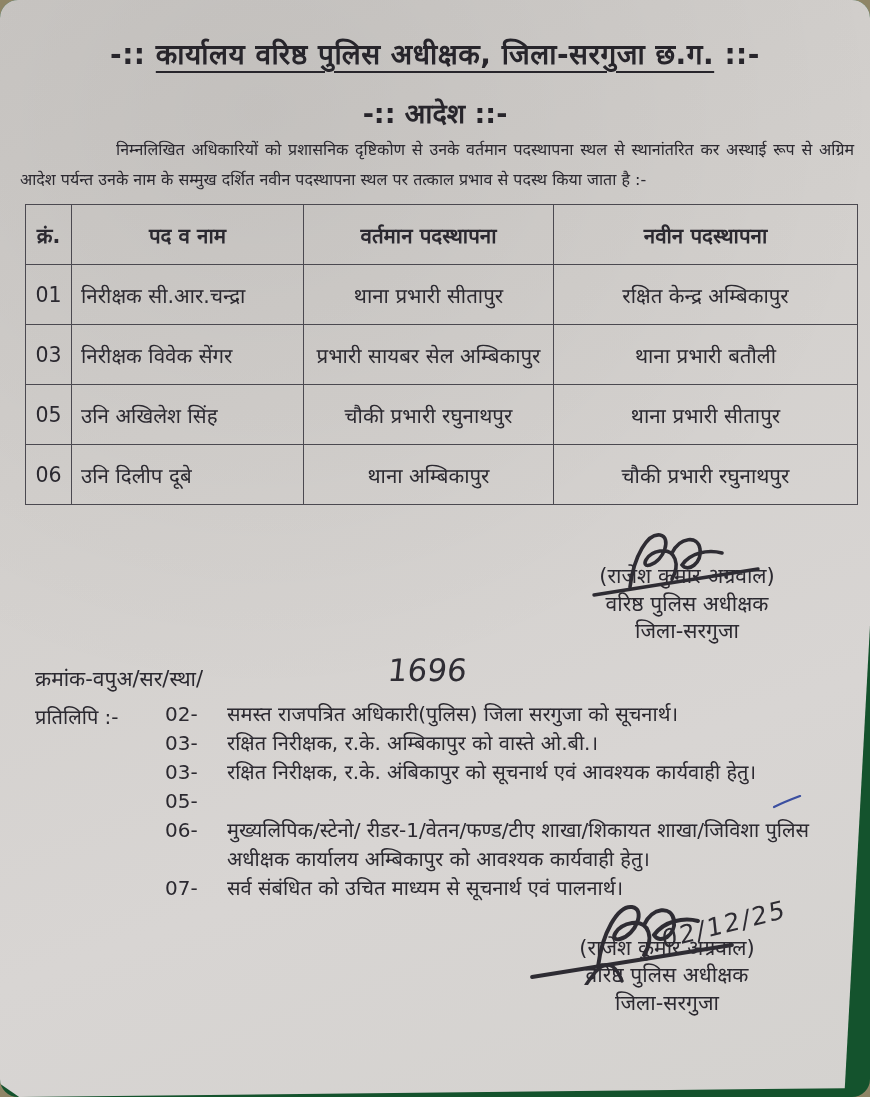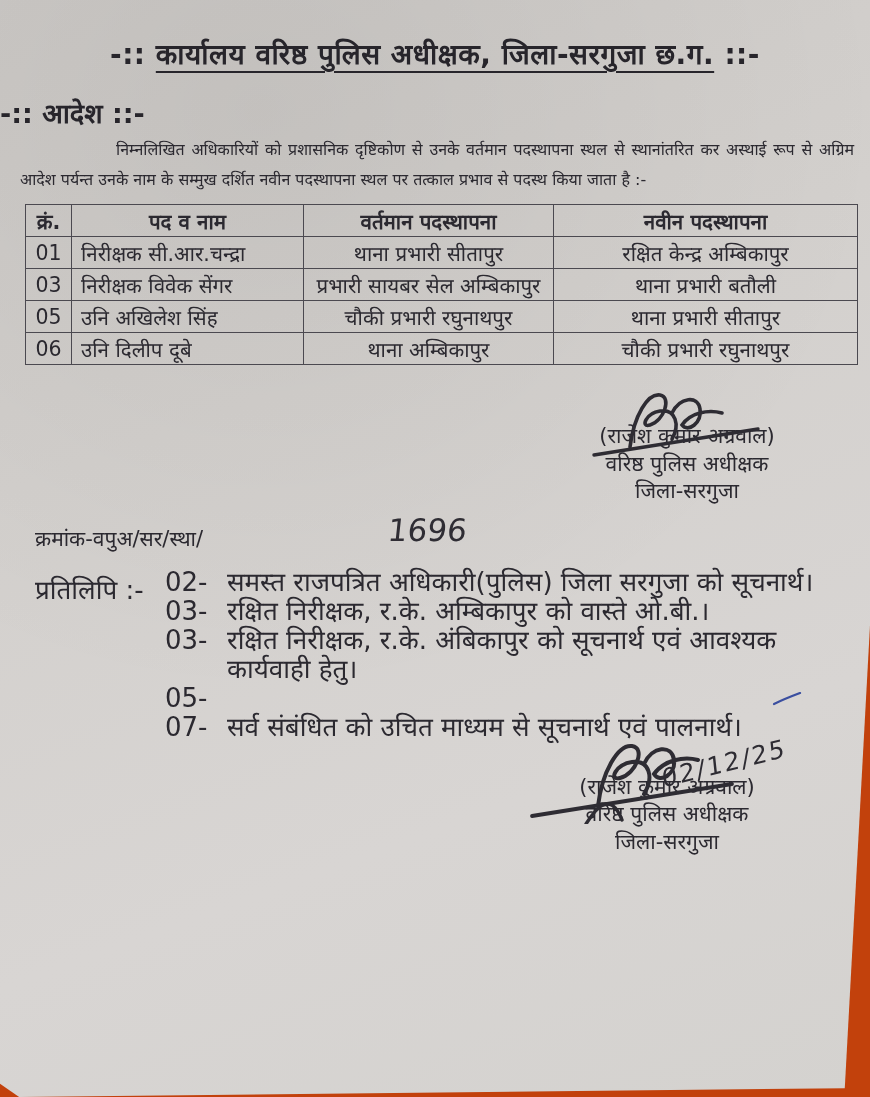--- a/index.html
+++ b/index.html
@@ -3,23 +3,24 @@
 <meta charset="utf-8">
 <style>
   html,body{margin:0;padding:0;}
   body{
     font-family:"DejaVu Sans","Liberation Sans",sans-serif;
     background:#8f8566;
   }
   .photo{
     position:relative;
     width:870px;height:1097px;
-    background:#c2410c;
+    background:#14532d;
     overflow:hidden;
     margin:0 auto;
+    border-radius:18px;
   }
   .paper{
     position:absolute;inset:0;
     background:
       radial-gradient(120% 90% at 30% 10%, rgba(0,0,0,0.06), rgba(0,0,0,0) 60%),
       linear-gradient(160deg,#cdcac7 0%, #d3d0cd 35%, #d8d5d3 70%, #d4d2cf 100%);
     clip-path: polygon(0 0, 100% 0, 100% 57%, 97.1% 99.2%, 2.2% 100%, 0 98.8%);
     color:#2b2930;
   }
   .title{
@@ -29,21 +30,21 @@
     letter-spacing:0.5px;
     color:#27252b;
   }
   .title .underlined{
     text-decoration:underline;
     text-decoration-thickness:2px;
     text-underline-offset:7px;
   }
   .subtitle{
     margin-top:22px;
-    text-align:left;
+    text-align:center;
     font-size:27px;font-weight:bold;
     color:#27252b;
   }
   .intro{
     margin:4px 16px 0 20px;
     font-size:16px;
     line-height:30px;
     text-align:justify;
     text-indent:96px;
     color:#2b2930;
@@ -51,21 +52,21 @@
   table.order{
     border-collapse:collapse;
     margin:9px 13px 0 25px;
     width:832px;
     table-layout:fixed;
     font-size:20.5px;
     color:#2b2930;
   }
   table.order th, table.order td{
     border:1.6px solid #4b4950;
-    padding:1px 6px;
+    padding:15px 6px;
     height:29px;
     text-align:center;
     overflow:hidden;
     white-space:nowrap;
   }
   table.order th{font-weight:bold;}
   table.order td.name{text-align:left;padding-left:9px;}
   col.c-sn{width:46px;}
   col.c-name{width:232px;}
   col.c-cur{width:250px;}
@@ -109,22 +110,22 @@
   .ref-number{
     position:absolute;left:388px;top:0;
     font-size:31px;
     transform:skewX(-6deg);
     color:#2f2d34;
   }
   .ref-suffix{position:absolute;right:25px;top:14px;}
 
   .copies{
     position:relative;
-    margin-top:10px;
-    font-size:26px;
+    margin-top:2px;
+    font-size:20px;
     color:#2b2930;
   }
   .copies-label{
     position:absolute;left:35px;top:3px;
     white-space:nowrap;
   }
   .copy-item{
     display:flex;
     margin-left:165px;
     margin-right:20px;
@@ -231,20 +232,24 @@
       </div>
       <div class="copy-item">
         <span class="copy-num">05-</span>
         <span class="copy-text">
           <span class="pen-mark">
             <svg width="30" height="14" viewBox="0 0 30 14">
               <path d="M2 12 C 10 8, 20 4, 28 1" stroke="#3b4fa0" stroke-width="2.2" stroke-linecap="round" fill="none"></path>
             </svg>
           </span>
         </span>
+      </div>
+      <div class="copy-item">
+        <span class="copy-num">06-</span>
+        <span class="copy-text">मुख्यलिपिक/स्टेनो/ रीडर-1/वेतन/फण्ड/टीए शाखा/शिकायत शाखा/जिविशा पुलिस अधीक्षक कार्यालय अम्बिकापुर को आवश्यक कार्यवाही हेतु।</span>
       </div>
       <div class="copy-item">
         <span class="copy-num">07-</span>
         <span class="copy-text">सर्व संबंधित को उचित माध्यम से सूचनार्थ एवं पालनार्थ।</span>
       </div>
     </div>
 
     <div class="sig-block sig-bottom">
       <svg class="sig-scribble" width="230" height="96" viewBox="0 0 230 96" fill="none">
         <path d="M72 78 C 76 44, 92 16, 106 18 C 120 20, 110 46, 94 50 C 82 53, 90 36, 106 34 C 124 32, 128 50, 118 66" stroke="#2e2c33" stroke-width="4" stroke-linecap="round" fill="none"></path>

